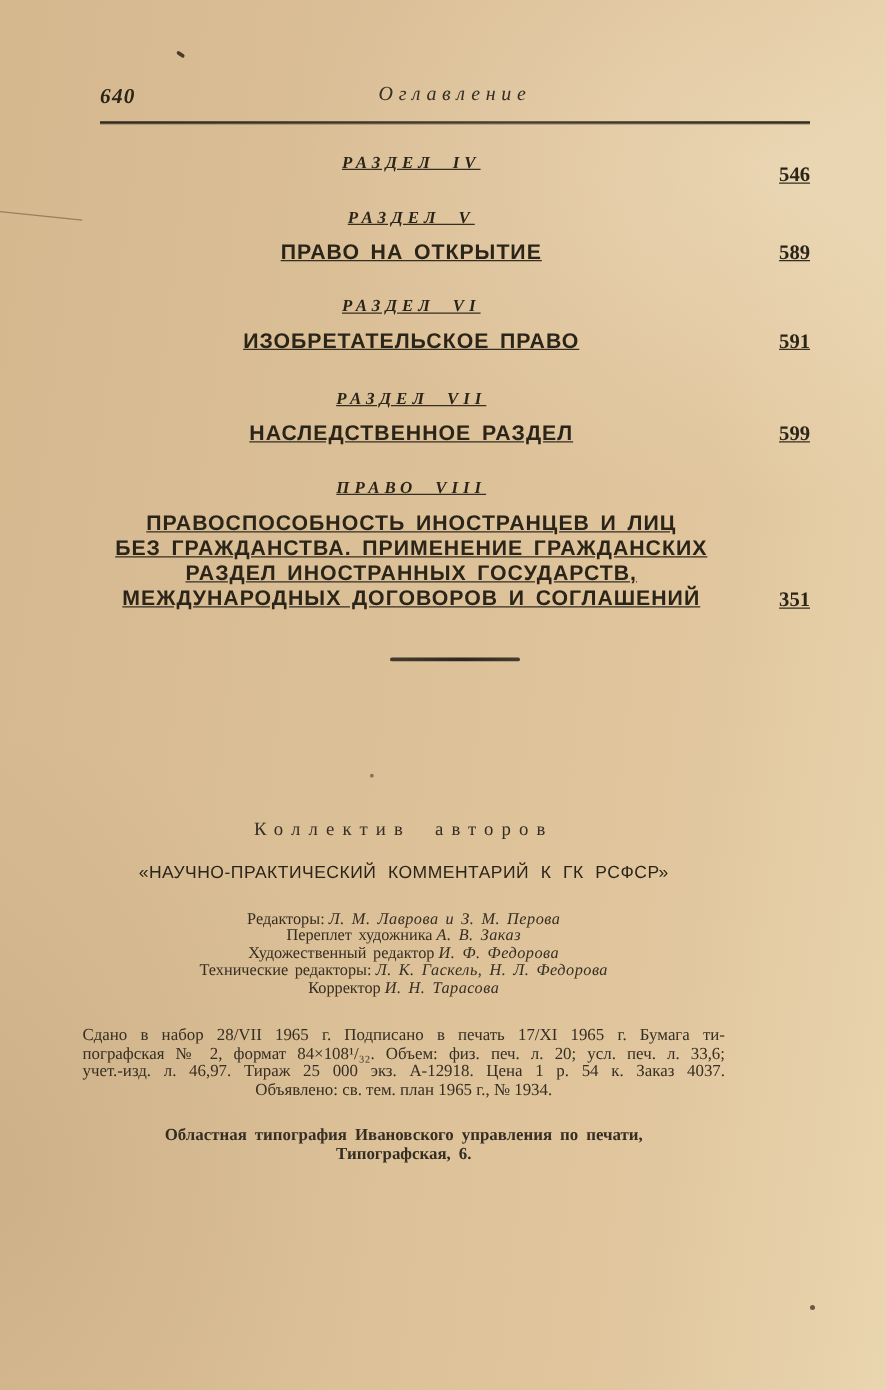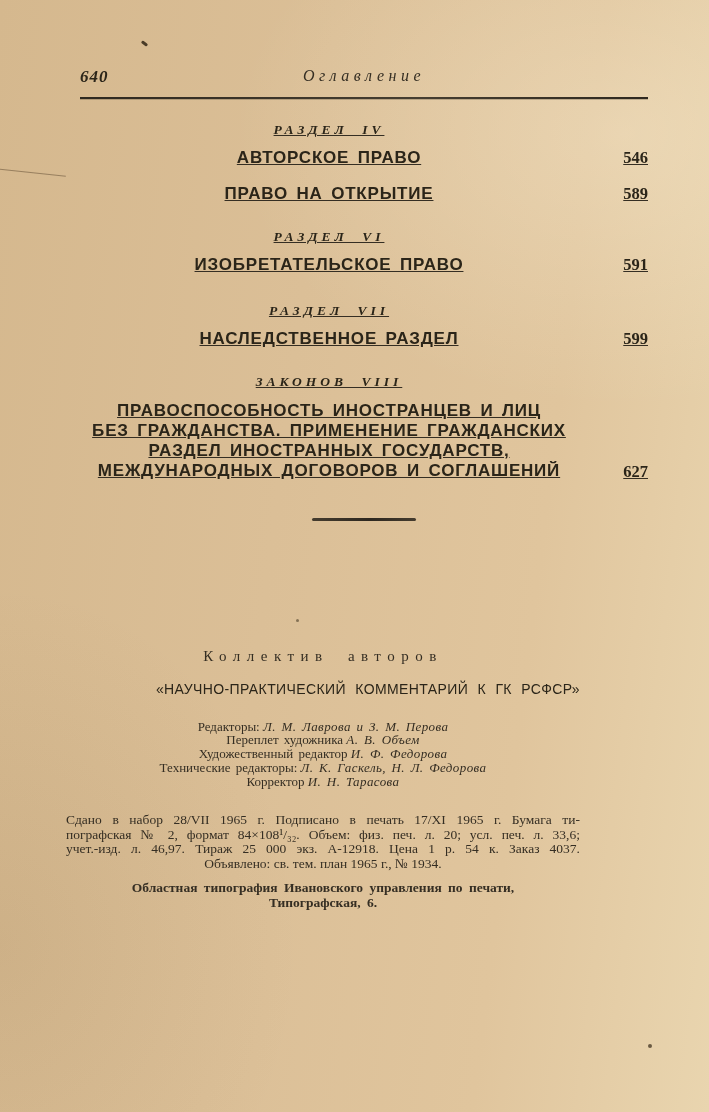--- a/index.html
+++ b/index.html
@@ -80,30 +80,29 @@
   .colophon{width:514px;margin:127px 0 0 -14px;text-align:center;}
   .collective{
     font:400 15px/16px "Liberation Serif",serif;
     letter-spacing:6.5px;word-spacing:9px;text-align:center;
   }
   .book-title{
     margin-top:17px;
     font:400 14px/16px "Liberation Sans","DejaVu Sans",sans-serif;
     letter-spacing:0.4px;word-spacing:5px;
     color:var(--ink-strong);
-    text-align:right;
   }
   .credits{margin-top:23px;font:400 13px/13.8px "Liberation Serif",serif;}
   .credit-line .names{font-style:italic;letter-spacing:0.4px;word-spacing:2px;}
   .credit-line .role{word-spacing:2px;}
   .imprint{margin-top:25px;font:400 13.5px/14.4px "Liberation Serif",serif;}
   .just{text-align:justify;text-align-last:justify;}
   .cent{text-align:center;}
   .publisher{margin-top:26px;font:400 13.5px/15px "Liberation Serif",serif;}
-  .printer{margin-top:10px;font:700 13.5px/14.5px "Liberation Serif",serif;word-spacing:3px;}
+  .printer{margin-top:22px;font:700 13.5px/14.5px "Liberation Serif",serif;word-spacing:3px;}
 
   
   .speck{position:absolute;background:#4a3c28;border-radius:50%;}
   .speck.a{left:141px;top:42px;width:7px;height:3px;transform:rotate(35deg);border-radius:2px;}
   .speck.b{left:648px;top:1044px;width:4px;height:4px;opacity:.8;}
   .speck.c{left:296px;top:619px;width:3px;height:3px;opacity:.6;}
   .scratch{
     position:absolute;left:-4px;top:172px;width:70px;height:1px;
     background:rgba(90,70,45,0.5);transform:rotate(6deg);
   }
@@ -124,29 +123,29 @@
       <div class="head-title">Оглавление</div>
     </div>
     <hr class="head-rule">
 
     <div class="toc">
 
       <section class="toc-section s0">
         <div class="toc-row">
           <div class="toc-main">
             <div class="razdel">РАЗДЕЛ IV</div>
-            <div class="toc-title">АВТОРСКОЕ ПРАВО</div>
           </div>
           <div class="toc-page">546</div>
         </div>
       </section>
 
       <section class="toc-section s1">
         <div class="toc-row">
           <div class="toc-main">
+            <div class="razdel">РАЗДЕЛ V</div>
             <div class="toc-title">ПРАВО НА ОТКРЫТИЕ</div>
           </div>
           <div class="toc-page">589</div>
         </div>
       </section>
 
       <section class="toc-section s2">
         <div class="toc-row">
           <div class="toc-main">
             <div class="razdel">РАЗДЕЛ VI</div>
@@ -162,48 +161,48 @@
             <div class="razdel">РАЗДЕЛ VII</div>
             <div class="toc-title">НАСЛЕДСТВЕННОЕ РАЗДЕЛ</div>
           </div>
           <div class="toc-page">599</div>
         </div>
       </section>
 
       <section class="toc-section s4">
         <div class="toc-row">
           <div class="toc-main">
-            <div class="razdel">ЗАКОНОВ VIII</div>
+            <div class="razdel">ПРАВО VIII</div>
             <div class="toc-title">
               <div class="tline">ПРАВОСПОСОБНОСТЬ ИНОСТРАНЦЕВ И ЛИЦ</div>
               <div class="tline">БЕЗ ГРАЖДАНСТВА. ПРИМЕНЕНИЕ ГРАЖДАНСКИХ</div>
               <div class="tline">РАЗДЕЛ ИНОСТРАННЫХ ГОСУДАРСТВ,</div>
               <div class="tline">МЕЖДУНАРОДНЫХ ДОГОВОРОВ И СОГЛАШЕНИЙ</div>
             </div>
           </div>
-          <div class="toc-page">627</div>
+          <div class="toc-page">351</div>
         </div>
       </section>
 
     </div>
 
     <hr class="divider">
 
     <div class="colophon">
       <div class="collective">Коллектив авторов</div>
       <div class="book-title">«НАУЧНО-ПРАКТИЧЕСКИЙ КОММЕНТАРИЙ К ГК РСФСР»</div>
 
       <div class="credits">
         <div class="credit-line">
           <span class="role">Редакторы:</span>
           <span class="names">Л. М. Лаврова и З. М. Перова</span>
         </div>
         <div class="credit-line">
           <span class="role">Переплет художника</span>
-          <span class="names">А. В. Объем</span>
+          <span class="names">А. В. Заказ</span>
         </div>
         <div class="credit-line">
           <span class="role">Художественный редактор</span>
           <span class="names">И. Ф. Федорова</span>
         </div>
         <div class="credit-line">
           <span class="role">Технические редакторы:</span>
           <span class="names">Л. К. Гаскель, Н. Л. Федорова</span>
         </div>
         <div class="credit-line">

